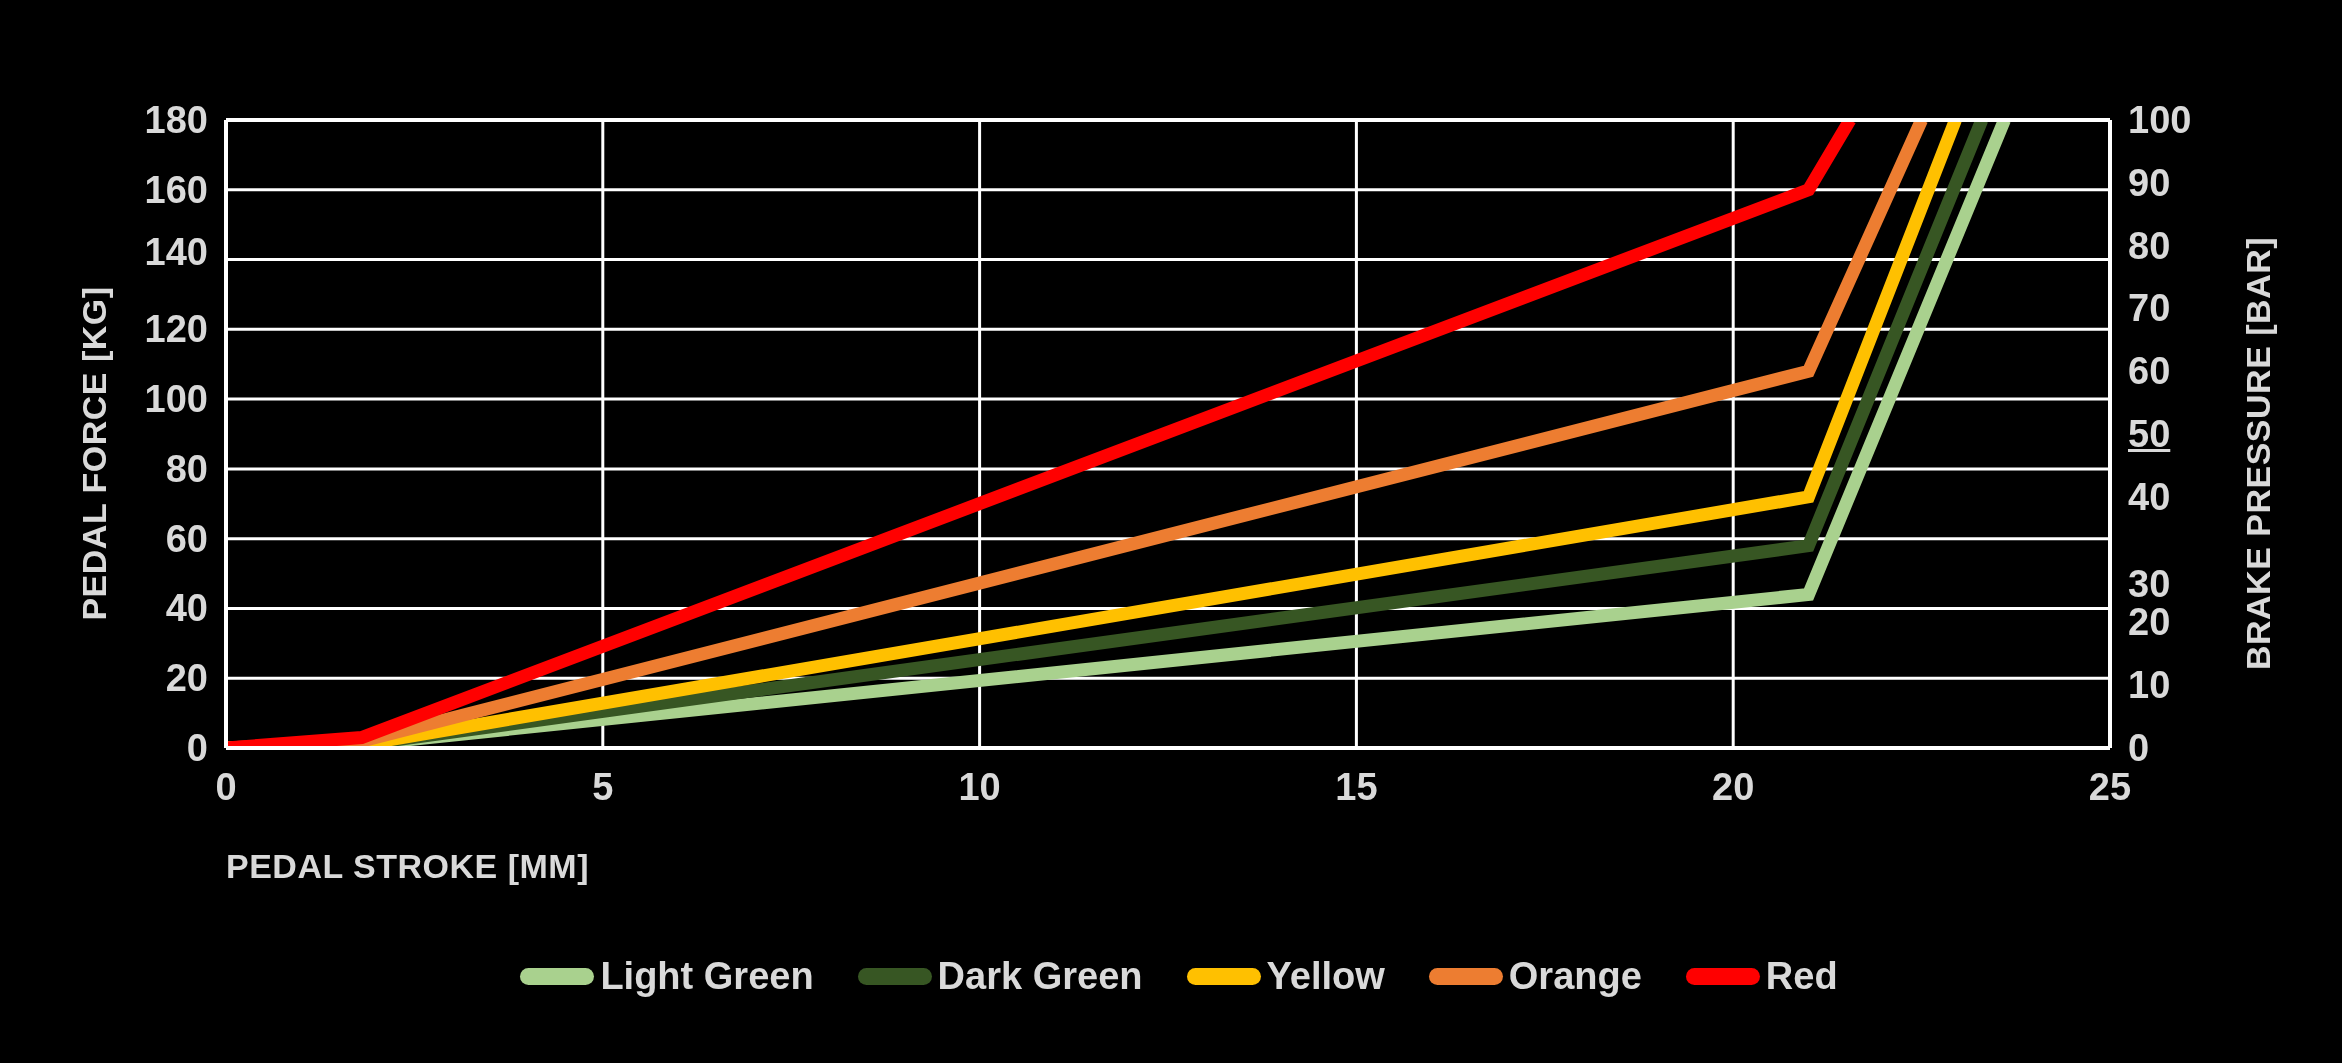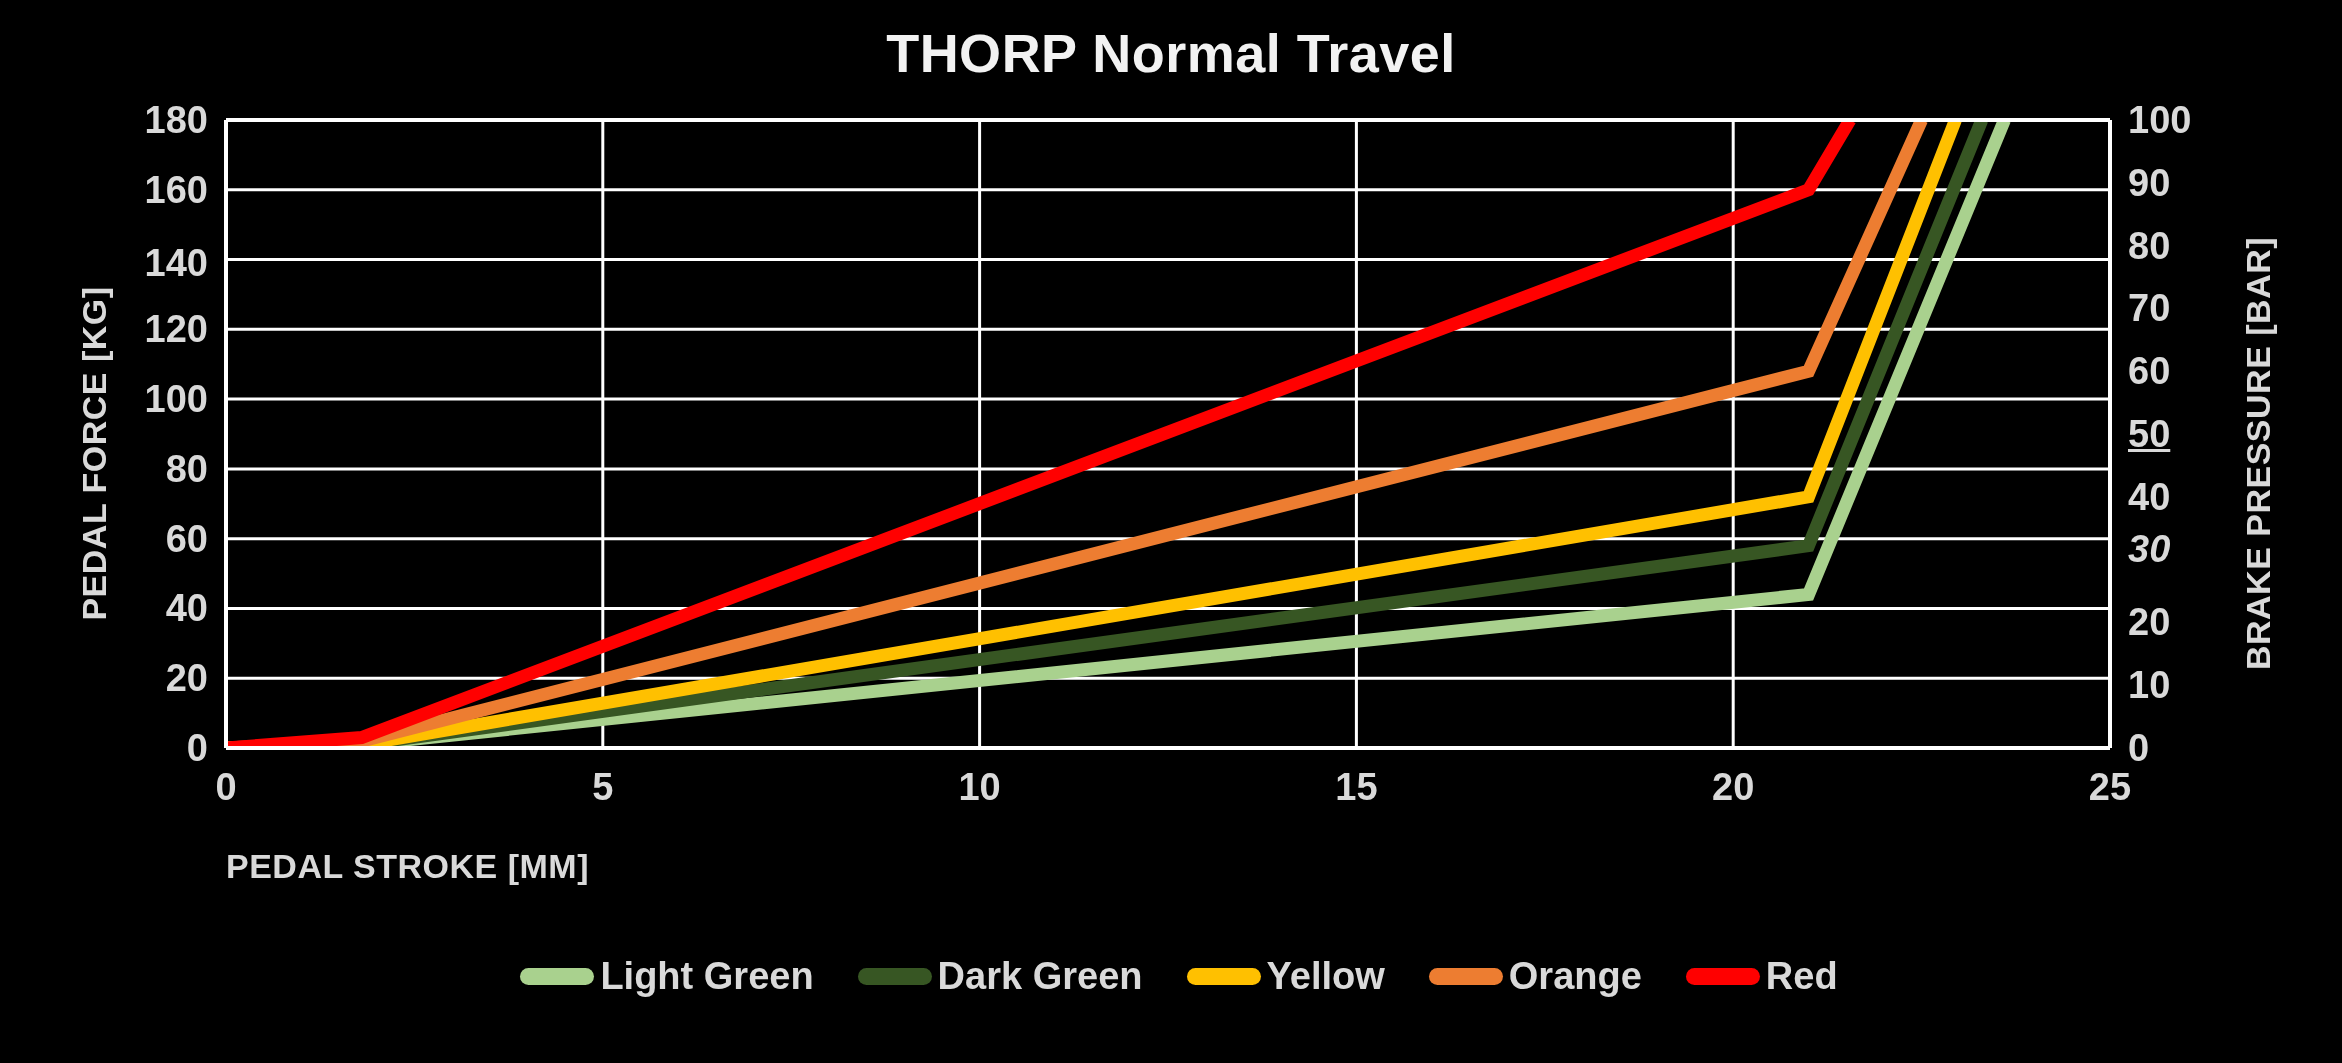--- a/index.html
+++ b/index.html
@@ -156,21 +156,20 @@
     font-weight: bold;
     color: #d9d9d9;
     white-space: nowrap;
   }
 </style>
 </head>
 <body>
 
 <div id="chart-root">
 
-  <div class="chart-title">THORP Normal Travel</div>
 
   <div class="plot-frame">
     <svg class="plot-svg" id="plot-svg" viewBox="0 0 1884 628" preserveAspectRatio="none">
       <defs>
           <clipPath id="plotclip">
             <rect x="0" y="0" width="1884" height="628"></rect>
           </clipPath>
         </defs>
         <g id="gridlines">
           <line x1="0" x2="1884" y1="628" y2="628" stroke="#FFFFFF" stroke-width="3" vector-effect="non-scaling-stroke"></line>
@@ -202,39 +201,39 @@
           <line x1="0" y1="0" x2="0" y2="628" stroke="#FFFFFF" stroke-width="4" vector-effect="non-scaling-stroke"></line>
           <line x1="0" y1="628" x2="1884" y2="628" stroke="#FFFFFF" stroke-width="4" vector-effect="non-scaling-stroke"></line>
           <line x1="1884" y1="0" x2="1884" y2="628" stroke="#FFFFFF" stroke-width="4" vector-effect="non-scaling-stroke"></line>
         </g>
     </svg>
   </div>
 
   <div class="ytick-left-col" id="ytick-left-col">
       <div class="tick ytick-left" style="top: 0px; text-align: center;">180</div>
       <div class="tick ytick-left" style="top: 69.7778px;">160</div>
-      <div class="tick ytick-left" style="top: 143px;">140</div>
+      <div class="tick ytick-left" style="top: 132px;">140</div>
       <div class="tick ytick-left" style="top: 209.333px;">120</div>
       <div class="tick ytick-left" style="top: 279.111px;">100</div>
       <div class="tick ytick-left" style="top: 348.889px;">80</div>
       <div class="tick ytick-left" style="top: 418.667px;">60</div>
       <div class="tick ytick-left" style="top: 488.444px;">40</div>
       <div class="tick ytick-left" style="top: 558.222px;">20</div>
       <div class="tick ytick-left" style="top: 628px;">0</div>
     </div>
 
   <div class="ytick-right-col" id="ytick-right-col">
       <div class="tick ytick-right" style="top: 0px;">100</div>
       <div class="tick ytick-right" style="top: 62.8px; text-align: right;">90</div>
       <div class="tick ytick-right" style="top: 125.6px;">80</div>
       <div class="tick ytick-right" style="top: 188.4px;">70</div>
       <div class="tick ytick-right" style="top: 251.2px;">60</div>
       <div class="tick ytick-right" style="top: 314px; text-decoration: underline;">50</div>
       <div class="tick ytick-right" style="top: 376.8px;">40</div>
-      <div class="tick ytick-right" style="top: 429px; font-style: italic;">30</div>
+      <div class="tick ytick-right" style="top: 464px;">30</div>
       <div class="tick ytick-right" style="top: 502.4px;">20</div>
       <div class="tick ytick-right" style="top: 565.2px;">10</div>
       <div class="tick ytick-right" style="top: 628px;">0</div>
     </div>
 
   <div class="xtick-row" id="xtick-row">
       <div class="tick xtick" style="left: 0px;">0</div>
       <div class="tick xtick" style="left: 376.8px;">5</div>
       <div class="tick xtick" style="left: 753.6px;">10</div>
       <div class="tick xtick" style="left: 1130.4px;">15</div>

